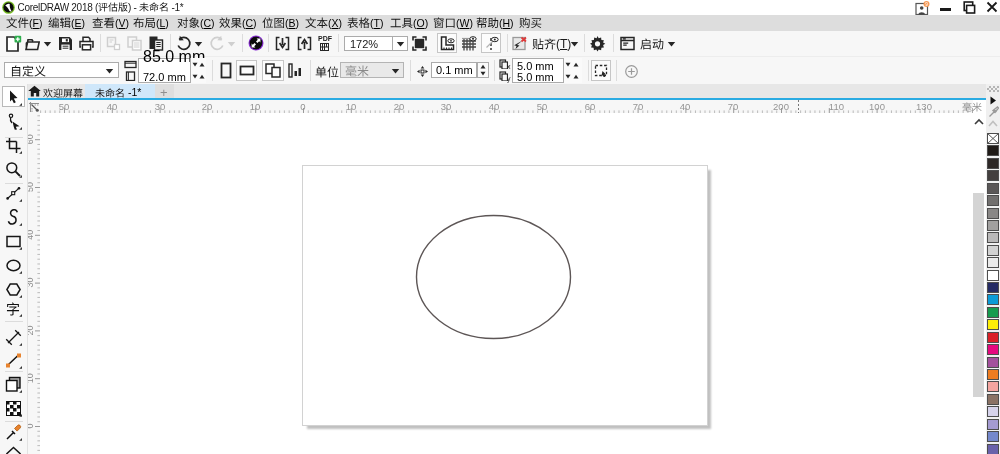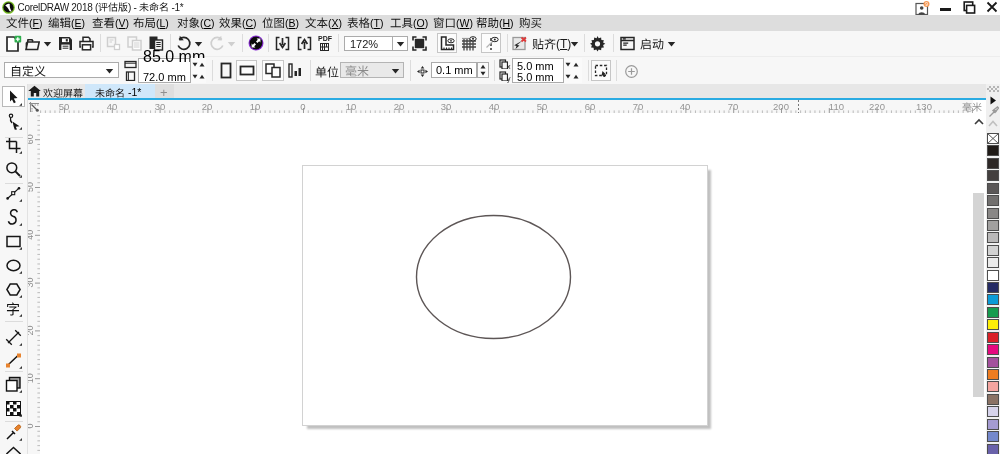--- a/index.html
+++ b/index.html
@@ -696,21 +696,21 @@
 <div class="rlab" style="left:399px;top:100.5px;width:30px;text-align:center;margin-left:-15px">20</div>
 <div class="rlab" style="left:446px;top:100.5px;width:30px;text-align:center;margin-left:-15px">30</div>
 <div class="rlab" style="left:494px;top:100.5px;width:30px;text-align:center;margin-left:-15px">40</div>
 <div class="rlab" style="left:542px;top:100.5px;width:30px;text-align:center;margin-left:-15px">50</div>
 <div class="rlab" style="left:590px;top:100.5px;width:30px;text-align:center;margin-left:-15px">60</div>
 <div class="rlab" style="left:638px;top:100.5px;width:30px;text-align:center;margin-left:-15px">70</div>
 <div class="rlab" style="left:685px;top:100.5px;width:30px;text-align:center;margin-left:-15px">40</div>
 <div class="rlab" style="left:733px;top:100.5px;width:30px;text-align:center;margin-left:-15px">70</div>
 <div class="rlab" style="left:781px;top:100.5px;width:30px;text-align:center;margin-left:-15px">200</div>
 <div class="rlab" style="left:829px;top:100.5px;width:30px;text-align:right;margin-left:-15px">110</div>
-<div class="rlab" style="left:877px;top:100.5px;width:30px;text-align:center;margin-left:-15px">220</div>
+<div class="rlab" style="left:877px;top:100.5px;width:30px;text-align:center;margin-left:-15px">100</div>
 <div class="rlab" style="left:924px;top:100.5px;width:30px;text-align:center;margin-left:-15px">130</div>
 <div class="ab" style="left:962px;top:101px;font-size:10px"><svg class="cj" style="vertical-align:-1.5px;" width="20.0" height="10.0" viewBox="0 0 20.0 10.0">
       <g fill="#8a8a8a" transform="matrix(0.0100,0,0,0.0100,0,8.80)">
         <use href="#u31" x="0"></use>
         <use href="#u35" x="1000"></use>
       </g>
     </svg></div>
 <div class="ab" style="left:798px;top:100px;width:1px;height:13px;background:repeating-linear-gradient(#777 0 2px,transparent 2px 4px)"></div>
 <div class="ab" id="vruler"></div>
 <svg class="ab" style="left:28px;top:113px" width="12" height="341" viewBox="0 0 12 341">

